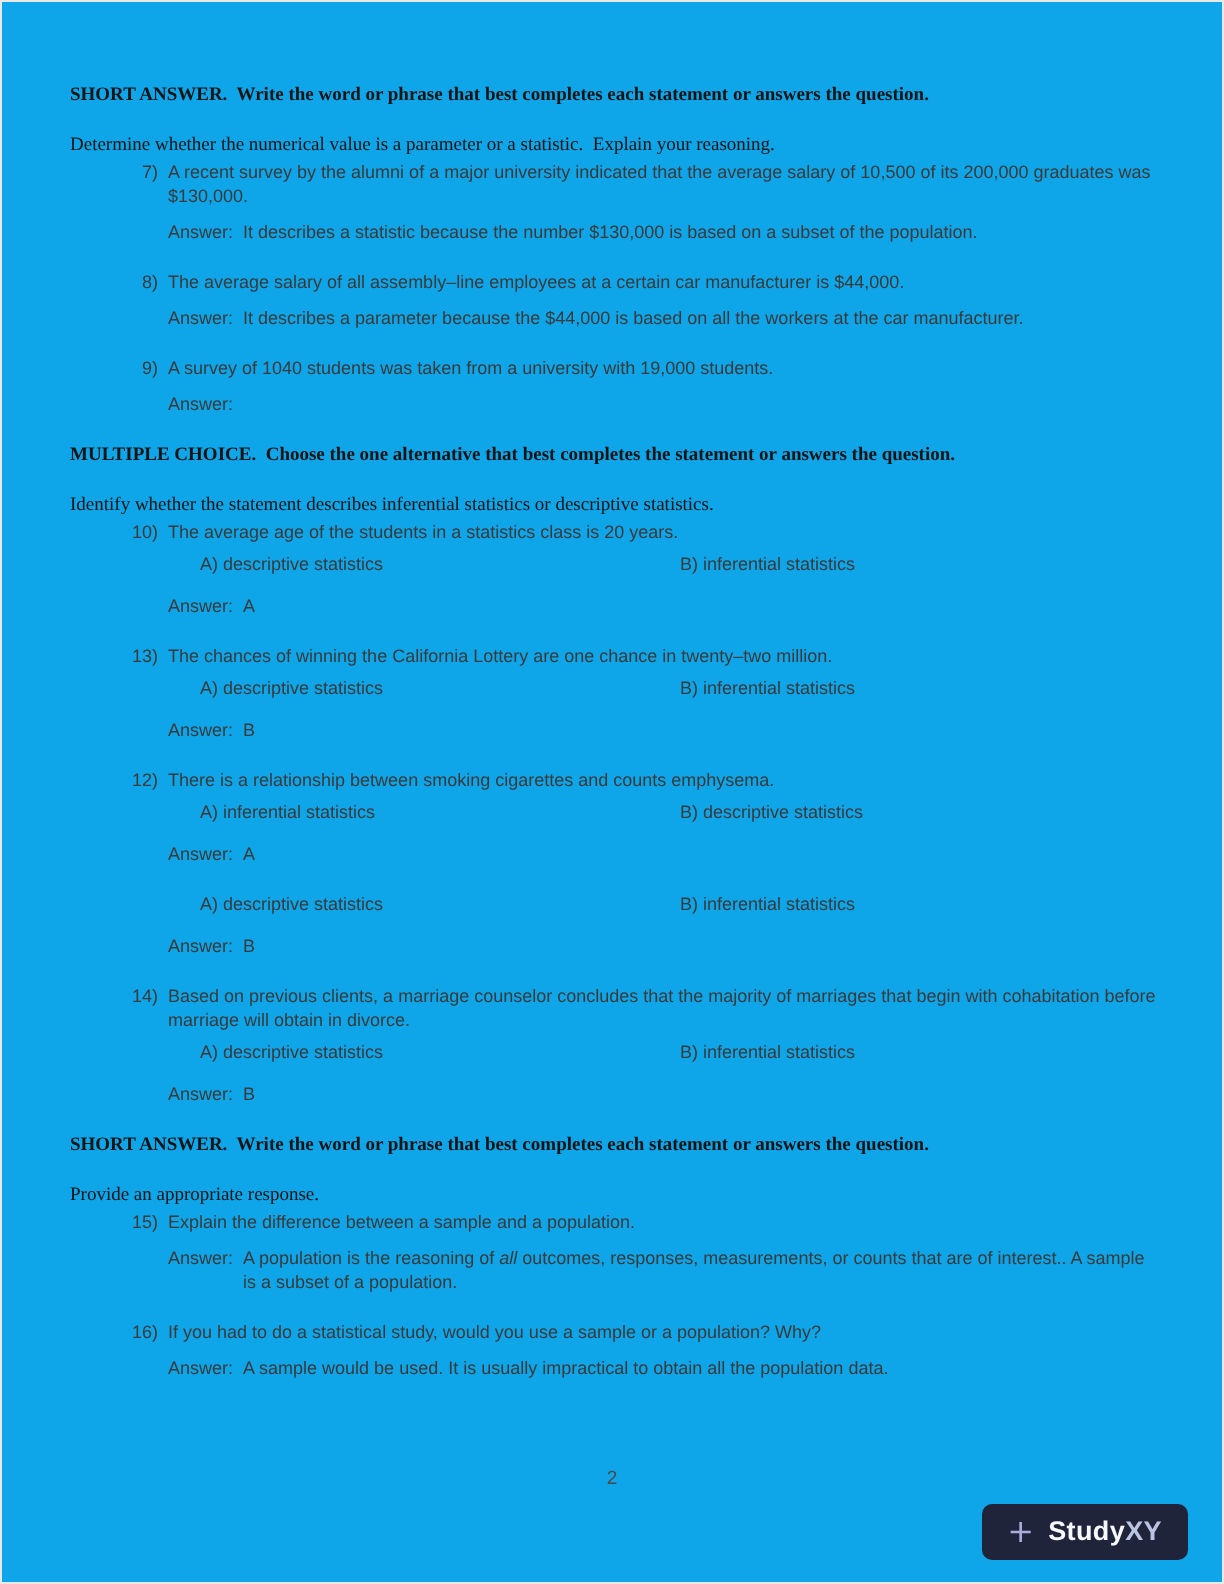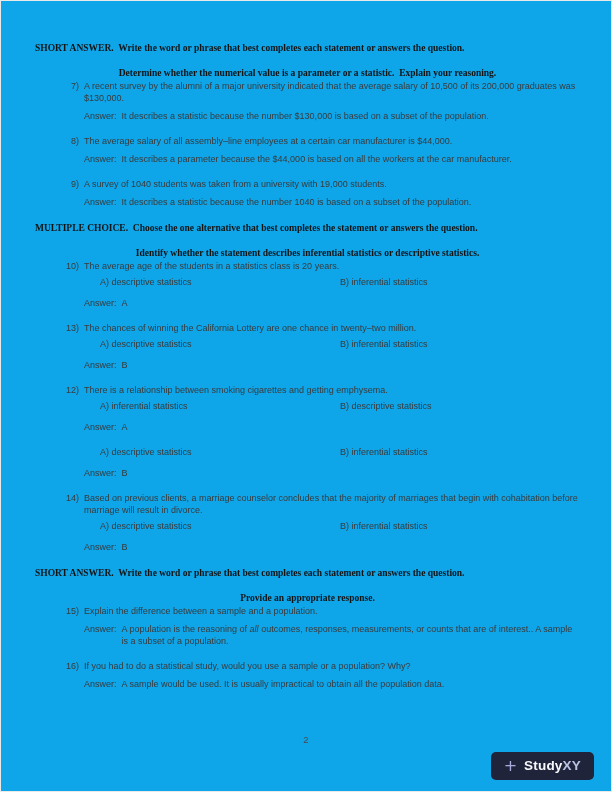--- a/index.html
+++ b/index.html
@@ -17,24 +17,23 @@
   }
   .hdr {
     font-family:"Liberation Serif", serif;
     font-weight:bold; font-size:9.5px; color:#141414;
     white-space:pre-wrap;
     margin:14px 0 13px 0;
   }
   .hdr.first { margin-top:2px; }
   .dir {
     font-family:"Liberation Serif", serif;
-    font-weight:bold; font-size:9.5px; color:#141414;
+    font-weight:normal; font-size:9.5px; color:#141414;
     white-space:pre-wrap;
     margin:0 0 1px 0;
-    text-align:center;
   }
   .q { margin-bottom:13px; }
   .q-row { display:flex; padding-left:28px; }
   .q-num { width:16px; min-width:16px; text-align:right; margin-right:5px; }
   .q-text { flex:1; }
   .choices { display:flex; padding-left:65px; margin-top:4px;align-items:center; }
   .choice-a { width:240px; }
   .choice-b { flex:1; }
   .ans-row { display:flex; padding-left:49px; margin-top:6px; }
   .ans-row.mc { margin-top:9px; }
@@ -89,21 +88,20 @@
     </div>
   </div>
 
   <div class="q">
     <div class="q-row">
       <span class="q-num">9)</span>
       <span class="q-text">A survey of 1040 students was taken from a university with 19,000 students.</span>
     </div>
     <div class="ans-row">
       <span class="ans-label">Answer:</span>
-      <span class="ans-text">It describes a statistic because the number 1040 is based on a subset of the population.</span>
     </div>
   </div>
 
   <div class="hdr">MULTIPLE CHOICE.  Choose the one alternative that best completes the statement or answers the question.</div>
   <div class="dir">Identify whether the statement describes inferential statistics or descriptive statistics.</div>
 
   <div class="q">
     <div class="q-row">
       <span class="q-num">10)</span>
       <span class="q-text">The average age of the students in a statistics class is 20 years.</span>
@@ -129,21 +127,21 @@
     </div>
     <div class="ans-row mc">
       <span class="ans-label">Answer:</span>
       <span class="ans-text">B</span>
     </div>
   </div>
 
   <div class="q">
     <div class="q-row">
       <span class="q-num">12)</span>
-      <span class="q-text">There is a relationship between smoking cigarettes and getting emphysema.</span>
+      <span class="q-text">There is a relationship between smoking cigarettes and counts emphysema.</span>
     </div>
     <div class="choices">
       <span class="choice-a">A) inferential statistics</span>
       <span class="choice-b">B) descriptive statistics</span>
     </div>
     <div class="ans-row mc">
       <span class="ans-label">Answer:</span>
       <span class="ans-text">A</span>
     </div>
   </div>
@@ -155,21 +153,21 @@
     </div>
     <div class="ans-row mc">
       <span class="ans-label">Answer:</span>
       <span class="ans-text">B</span>
     </div>
   </div>
 
   <div class="q">
     <div class="q-row">
       <span class="q-num">14)</span>
-      <span class="q-text">Based on previous clients, a marriage counselor concludes that the majority of marriages that begin with cohabitation before marriage will result in divorce.</span>
+      <span class="q-text">Based on previous clients, a marriage counselor concludes that the majority of marriages that begin with cohabitation before marriage will obtain in divorce.</span>
     </div>
     <div class="choices">
       <span class="choice-a">A) descriptive statistics</span>
       <span class="choice-b">B) inferential statistics</span>
     </div>
     <div class="ans-row mc">
       <span class="ans-label">Answer:</span>
       <span class="ans-text">B</span>
     </div>
   </div>

